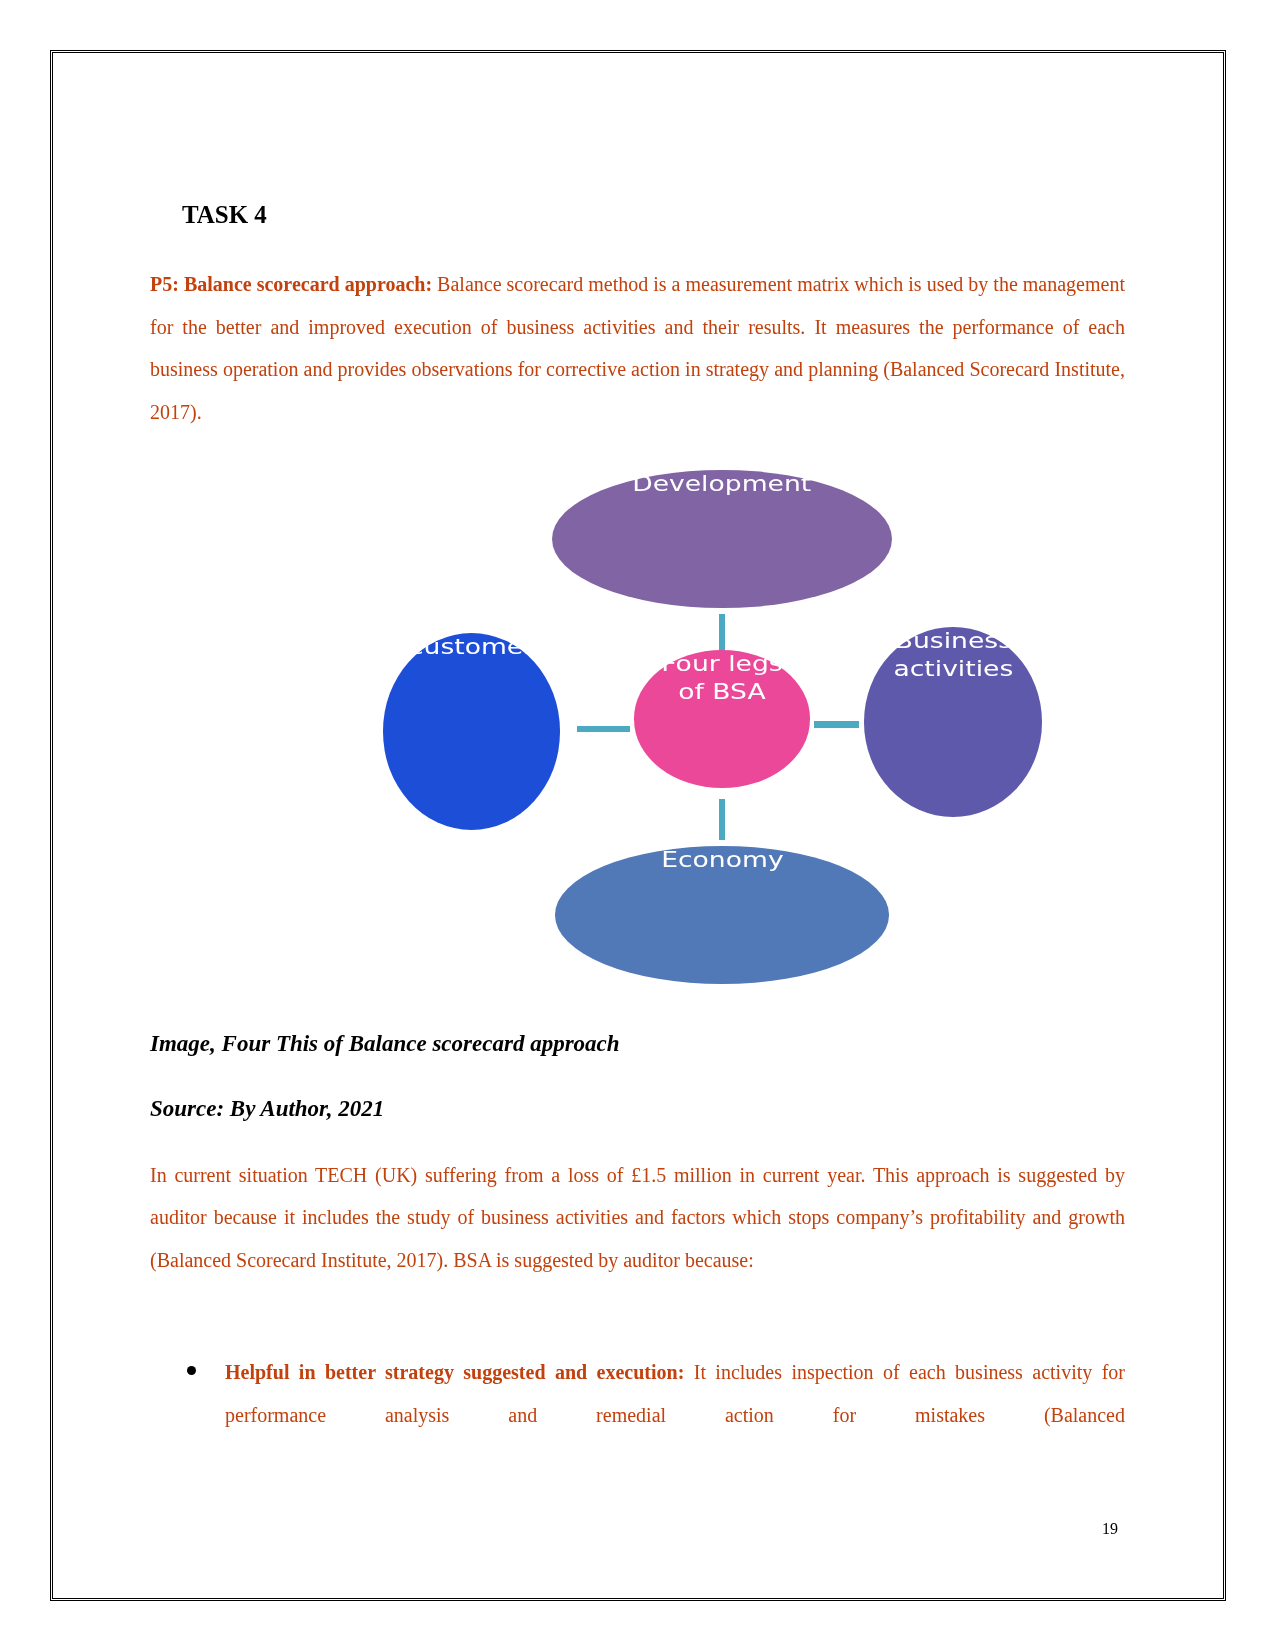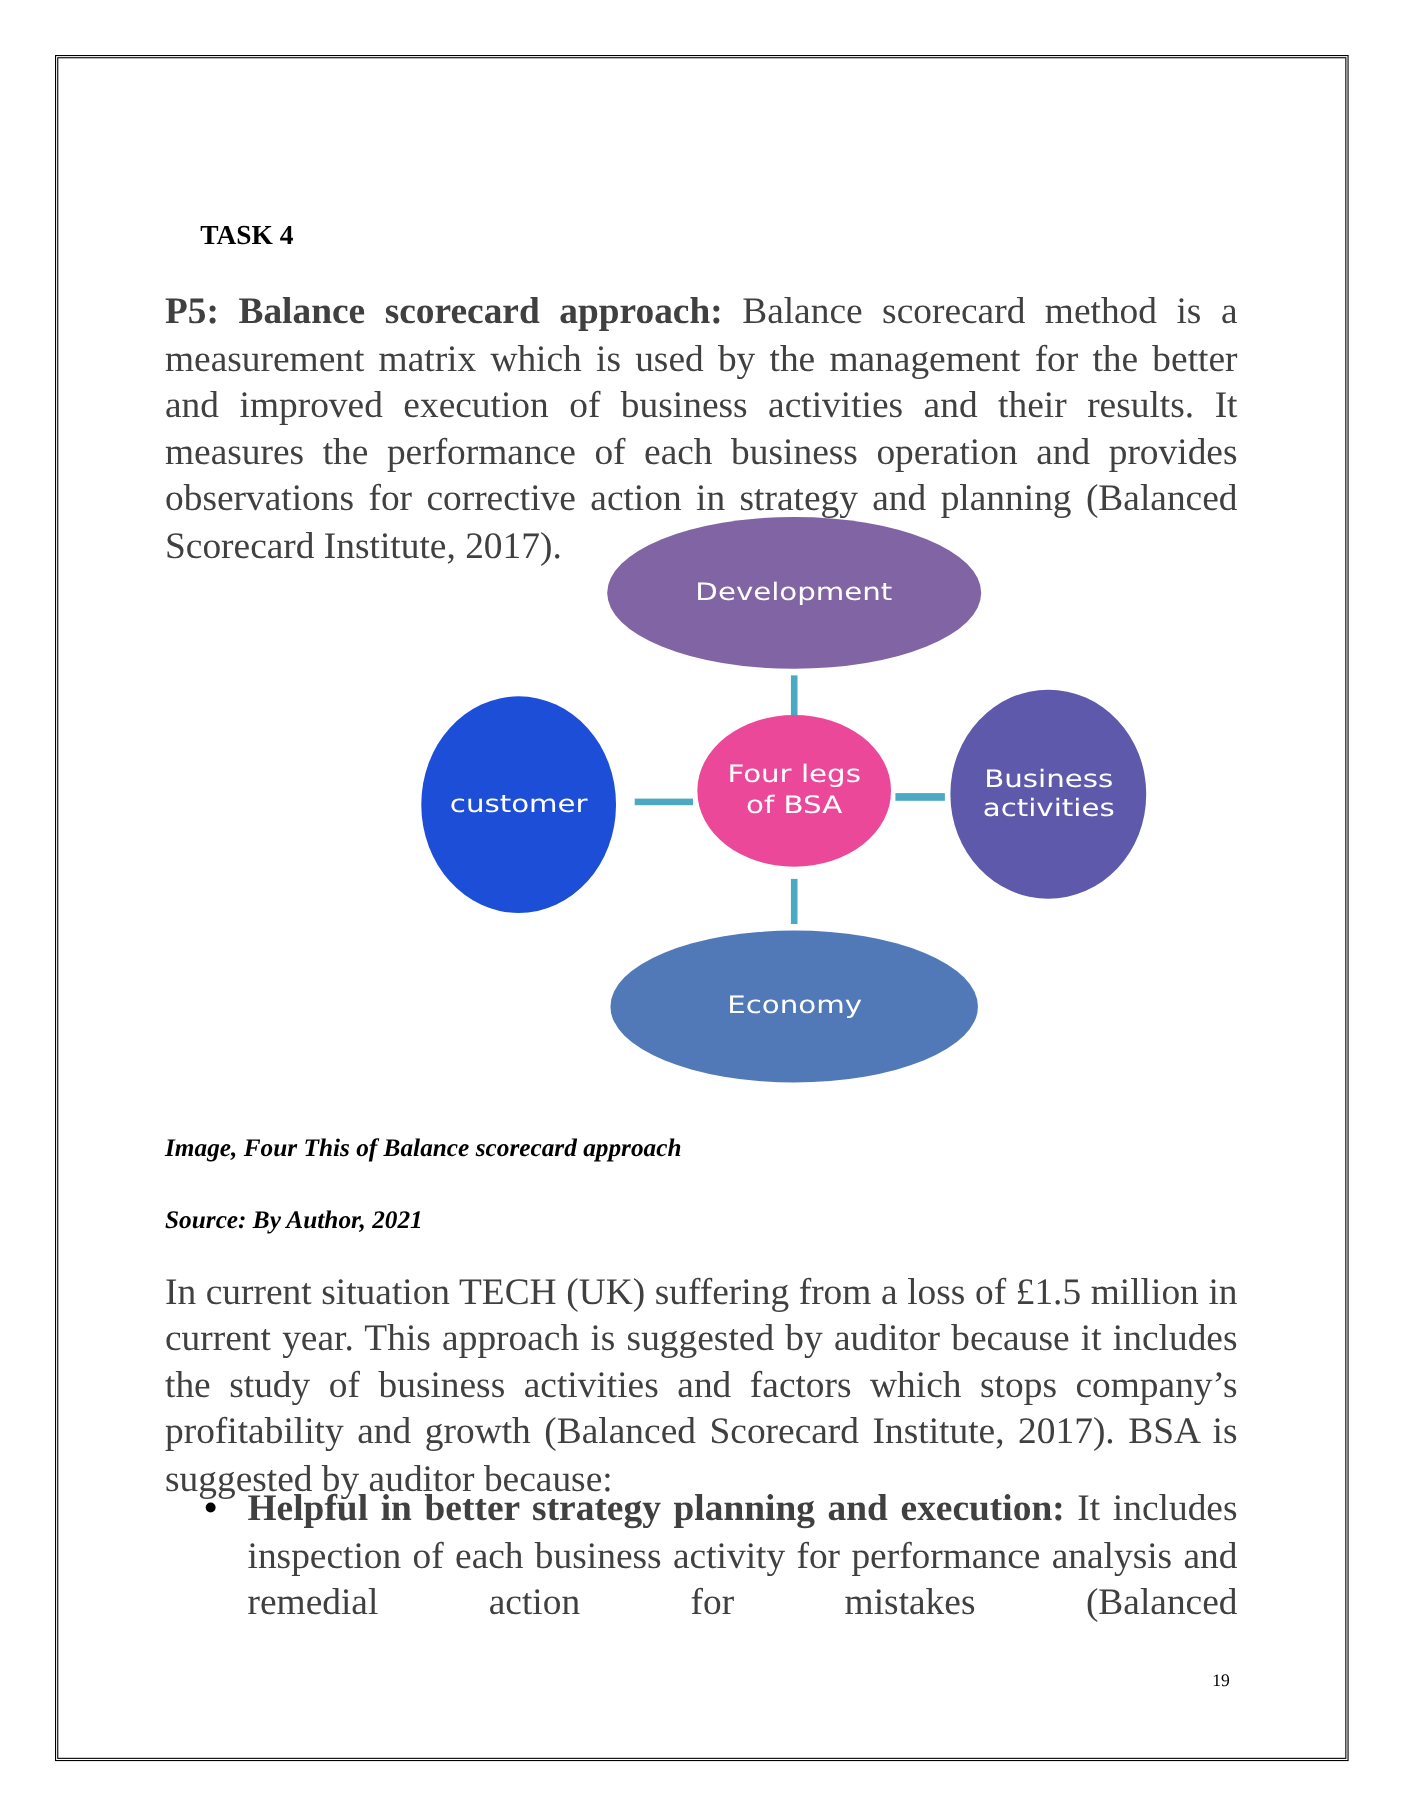--- a/index.html
+++ b/index.html
@@ -2,28 +2,28 @@
 <html><head>
 <meta charset="utf-8">
 <title>Document page</title>
 <style>
   html,body{margin:0;padding:0;}
   body{width:1275px;height:1650px;background:#ffffff;font-family:"Liberation Serif",serif;-webkit-font-smoothing:antialiased;}
   .page{position:absolute;left:0;top:0;width:1275px;height:1650px;background:#fff;overflow:hidden;}
   .border-outer{position:absolute;left:50px;top:50px;width:1176px;height:1551px;border:1.2px solid #000;box-sizing:border-box;}
   .border-inner{position:absolute;left:52.2px;top:52.2px;width:1171.6px;height:1546.6px;border:1.2px solid #000;box-sizing:border-box;}
   .heading{font-size:24.95px;font-weight:bold;color:#000;line-height:42.5px;}
-  p.body{font-size:34px;line-height:42.5px;text-align:justify;color:#404040;margin:0;}
+  p.body{font-size:20px;line-height:42.5px;text-align:justify;color:#c2410c;margin:0;}
   .ital{font-style:italic;font-weight:bold;}
   .pagenum{position:absolute;font-size:16px;color:#000;}
   .bullet-dot{position:absolute;width:9.5px;height:9.5px;border-radius:50%;background:#000;}
 
   
   .figure{position:absolute;left:0;top:0;width:1275px;height:1650px;pointer-events:none;}
-  .node{position:absolute;border-radius:50%;display:flex;align-items:center;justify-content:center;text-align:center;}
+  .node{position:absolute;border-radius:50%;display:flex;justify-content:center;text-align:center;}
   .node-label{font-family:"DejaVu Sans",sans-serif;font-size:21.9px;letter-spacing:0px;color:#ffffff;line-height:27.6px;font-weight:400;display:block;transform:scaleX(1.215);transform-origin:center center;white-space:nowrap;}
   .node-top{left:552px;top:469.7px;width:339.5px;height:138.2px;background:#8164A3;}
   .node-left{left:383px;top:633.2px;width:177.3px;height:196.7px;background:#1d4ed8;}
   .node-right{left:863.8px;top:627.4px;width:178.6px;height:189.8px;background:#5F59AB;}
   .node-bottom{left:554.9px;top:846.2px;width:334.5px;height:137.5px;background:#5279B7;}
   .node-center{left:633.5px;top:650px;width:176.9px;height:137.5px;background:#ec4899;}
   .conn{position:absolute;background:#4CA9C2;}
   .conn-top{left:718.9px;top:614px;width:6.3px;height:40.7px;}
   .conn-bottom{left:718.9px;top:799.3px;width:6.3px;height:40.5px;}
   .conn-left{left:577.1px;top:726.2px;width:53px;height:5.8px;}
@@ -65,18 +65,18 @@
 
   <div class="ital" style="position:absolute;left:150px;top:1023px;font-size:23px;line-height:42.5px;">Image, Four This of Balance scorecard approach</div>
 
   <div class="ital" style="position:absolute;left:150px;top:1088.3px;font-size:23px;line-height:42.5px;">Source: By Author, 2021</div>
 
   <p class="body" style="position:absolute;left:150px;top:1153.7px;width:975px;">In current situation TECH (UK) suffering from a loss of £1.5 million in current year. This approach is suggested by auditor because it includes the study of business activities and factors which stops company’s profitability and growth (Balanced Scorecard Institute, 2017). BSA is suggested by auditor because:</p>
 
   <div style="position:absolute;left:150px;top:1351px;width:975px;">
     <div style="position:relative;padding-left:75px;">
       <span class="bullet-dot" style="left:36.9px;top:14.6px;"></span>
-      <p class="body" style="margin:0;text-align-last:justify;"><b>Helpful in better strategy planning and execution:</b><span> It includes inspection of each business activity for performance analysis and remedial action for mistakes (Balanced</span></p>
+      <p class="body" style="margin:0;text-align-last:justify;"><b>Helpful in better strategy suggested and execution:</b><span> It includes inspection of each business activity for performance analysis and remedial action for mistakes (Balanced</span></p>
     </div>
   </div>
 
   <div class="pagenum" style="left:1102px;top:1519.5px;">19</div>
 </div>
 
 </body></html>

